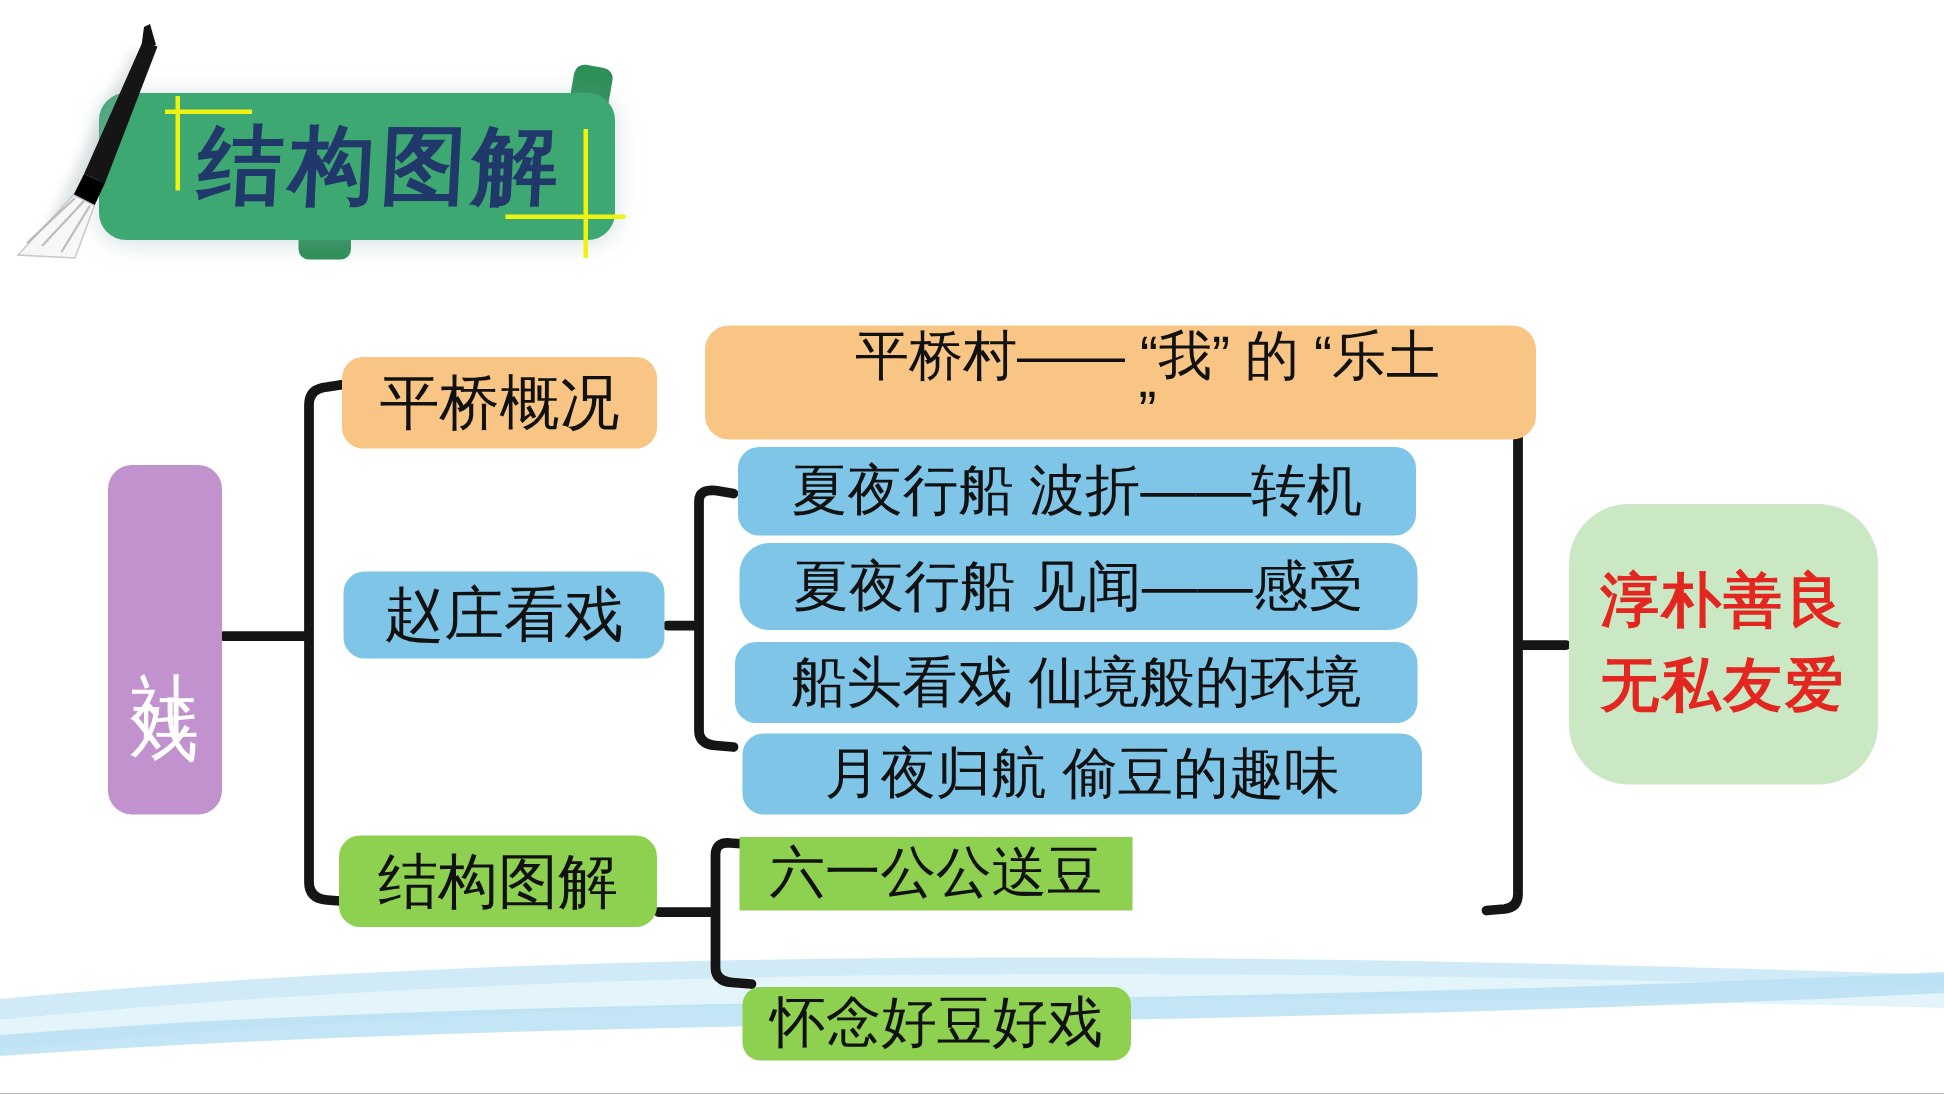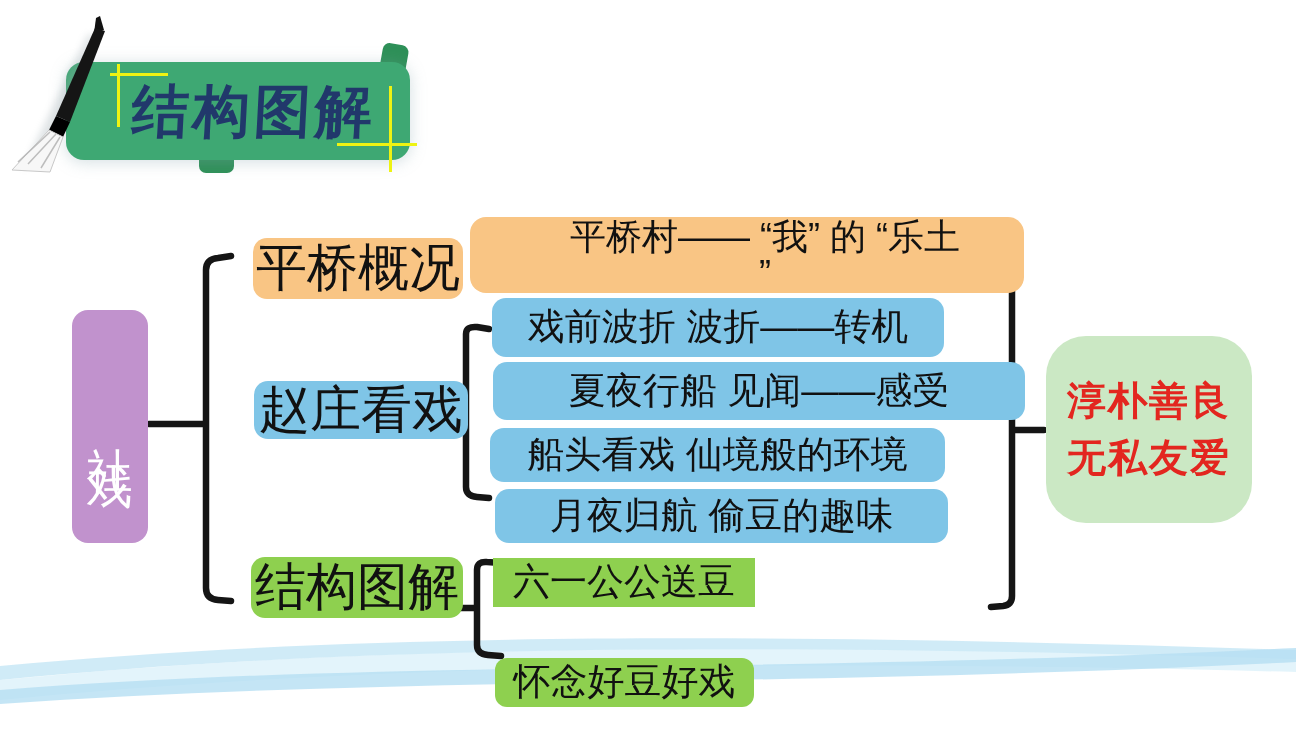--- a/index.html
+++ b/index.html
@@ -28,21 +28,21 @@
   }
   .orange{background:#f9c584;}
   .blue{background:#7fc5e7;}
   .green{background:#8ed04f;}
   .purple{background:#c192cd;}
   .palegreen{background:#cbe8c4;}
   .root-box{
     writing-mode:vertical-rl;text-orientation:upright;
     color:#fff;font-size:46px;letter-spacing:16px;font-weight:500;border-radius:16px;
   }
-  .lvl1{font-size:51px;margin-left:25px;}
+  .lvl1{font-size:40px;}
   .detail{font-size:37px;}
   .wide-lines{display:flex;flex-direction:column;align-items:center;font-size:36px;line-height:37px;}
   .conclusion{
     flex-direction:column;gap:26px;border-radius:40px;
     color:#e3261f;font-size:39px;font-weight:900;letter-spacing:2px;
   }
   .overlay{position:absolute;left:0;top:0;pointer-events:none;}
 </style>
 </head>
 <body>
@@ -101,23 +101,23 @@
   <div class="box green lvl1" style="left:226px;top:557px;width:212px;height:61px;">
     <span>结构图解</span>
   </div>
 
   <div class="box orange wide-lines" style="left:470px;top:217px;width:518px;height:76px;border-radius:16px;padding-left:36px;">
     <span>平桥村—— “我” 的 “乐土</span>
     <span>”</span>
   </div>
 
   <div class="box blue detail" style="left:492px;top:298px;width:452px;height:59px;">
-    <span>戏前波折 波折——转机</span>
+    <span>夏夜行船 波折——转机</span>
   </div>
-  <div class="box blue detail" style="left:493px;top:362px;width:532px;height:58px;">
+  <div class="box blue detail" style="left:493px;top:362px;width:452px;height:58px;border-radius:20px;">
     <span>夏夜行船 见闻——感受</span>
   </div>
   <div class="box blue detail" style="left:490px;top:428px;width:455px;height:54px;">
     <span>船头看戏 仙境般的环境</span>
   </div>
   <div class="box blue detail" style="left:495px;top:489px;width:453px;height:54px;">
     <span>月夜归航 偷豆的趣味</span>
   </div>
 
   <div class="box green detail" style="left:493px;top:558px;width:262px;height:49px;border-radius:0;">

